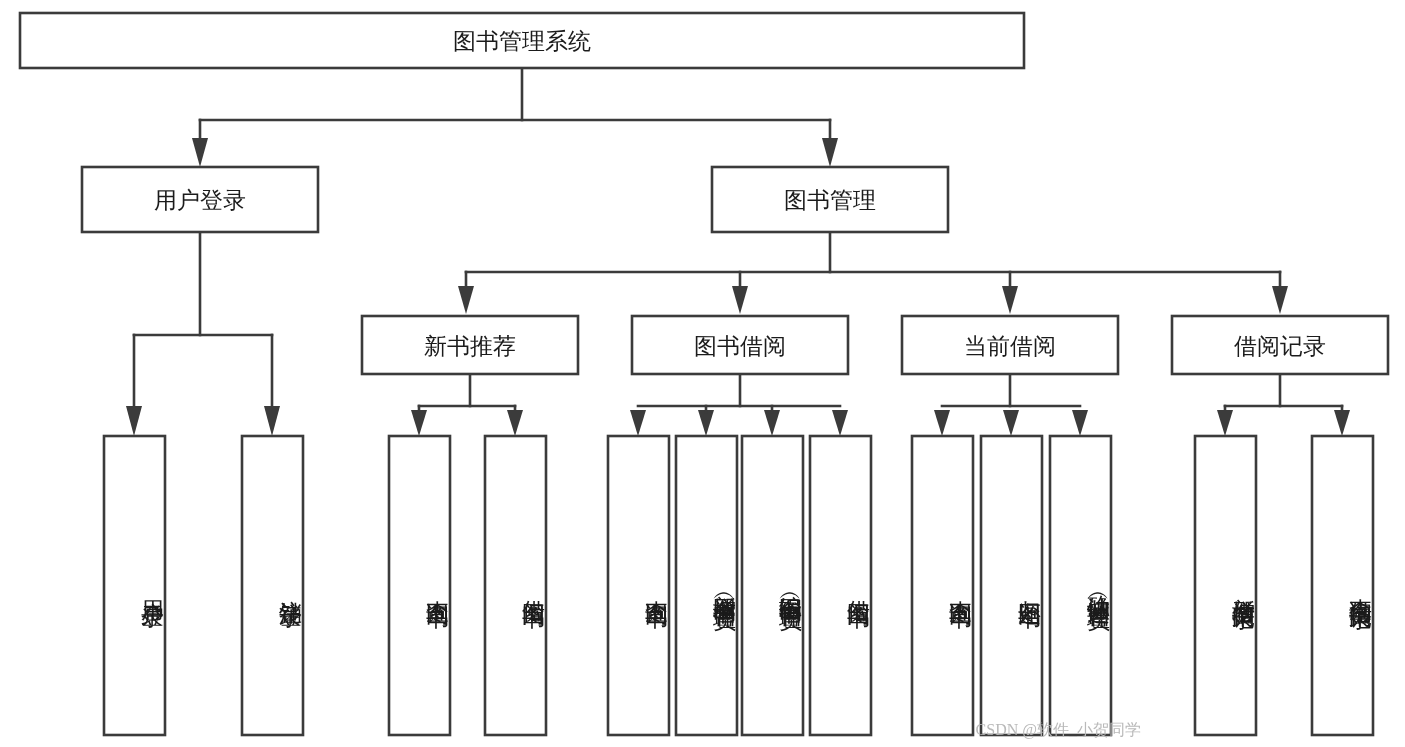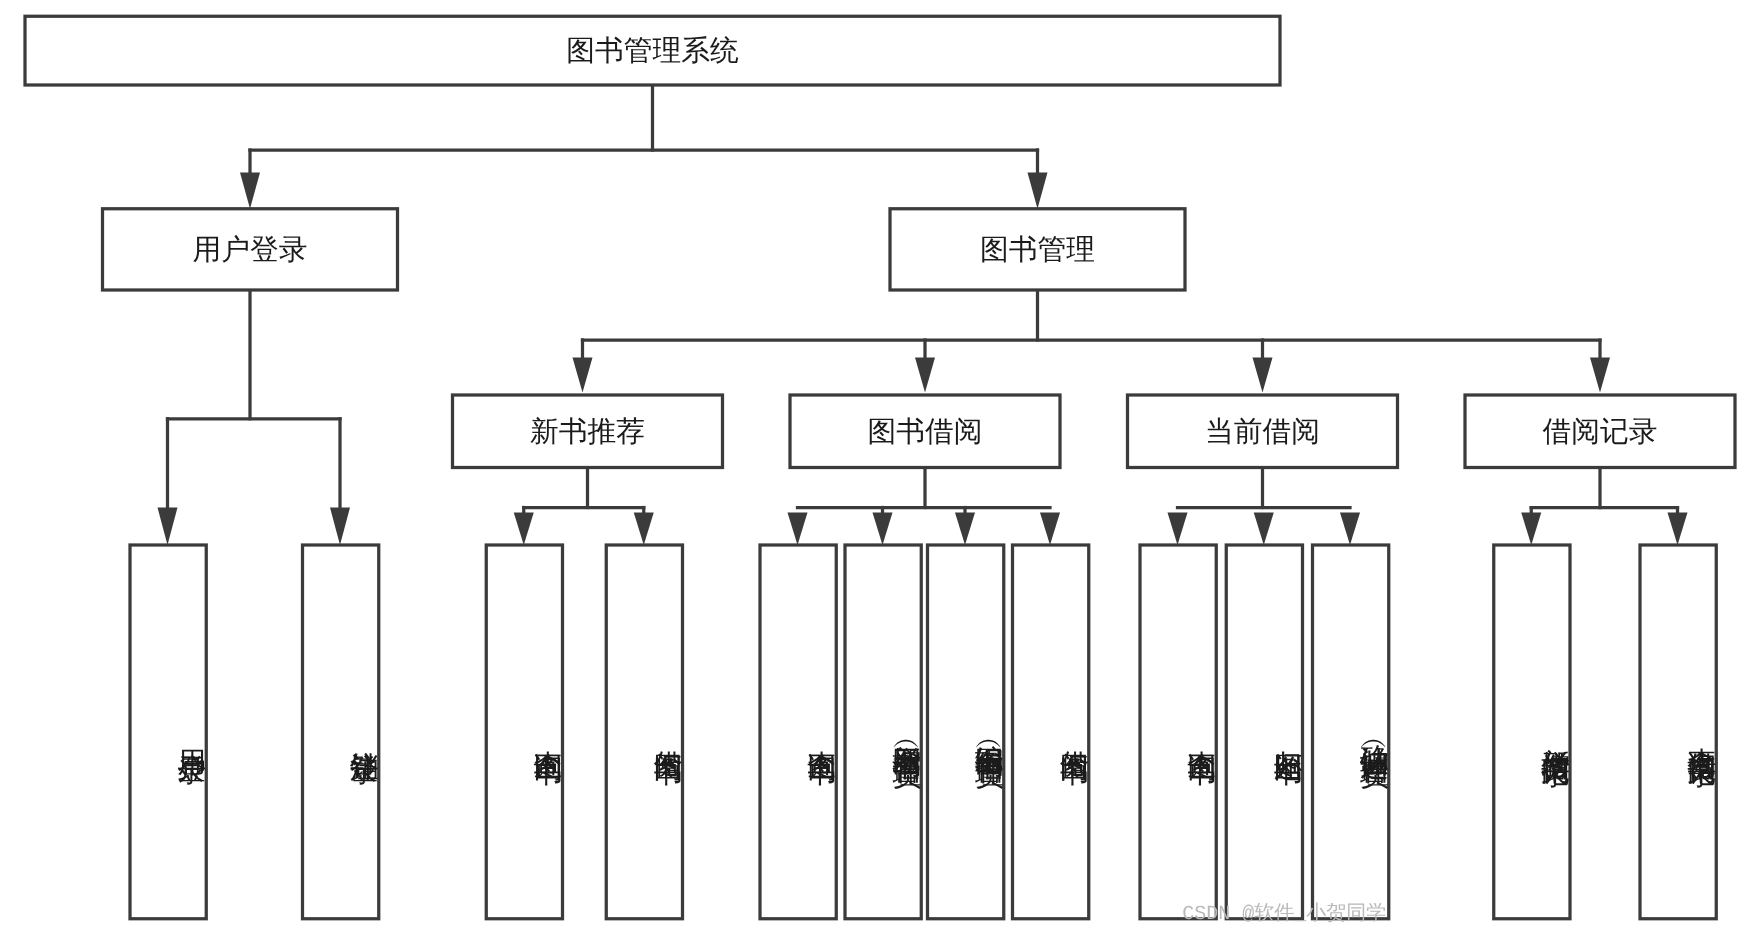--- a/index.html
+++ b/index.html
@@ -11,20 +11,21 @@
     width: 1405px;
     height: 747px;
     font-family: "DejaVu Sans", "Liberation Sans", sans-serif;
     overflow: hidden;
   }
   #diagram-root {
     position: relative;
     width: 1125px;
     height: 747px;
     background: #ffffff;
+    padding-left: 20px;
   }
   svg.diagram-canvas {
     position: absolute;
     top: 0;
     left: 0;
     width: 1405px;
     height: 747px;
     display: block;
   }
   .node-box {
@@ -60,23 +61,23 @@
     letter-spacing: 2px;
     display: flex;
     align-items: flex-start;
     justify-content: center;
     text-align: center;
     white-space: nowrap;
     pointer-events: none;
   }
   .watermark {
     position: absolute;
-    right: 16px;
+    right: 4px;
     bottom: 6px;
-    font-family: Liberation Mono, monospace;
+    font-family: Liberation Serif, serif;
     font-size: 16px;
     color: #b9b9b9;
     white-space: nowrap;
   }
 </style>
 </head>
 <body>
 
 <div id="diagram-root">
 

